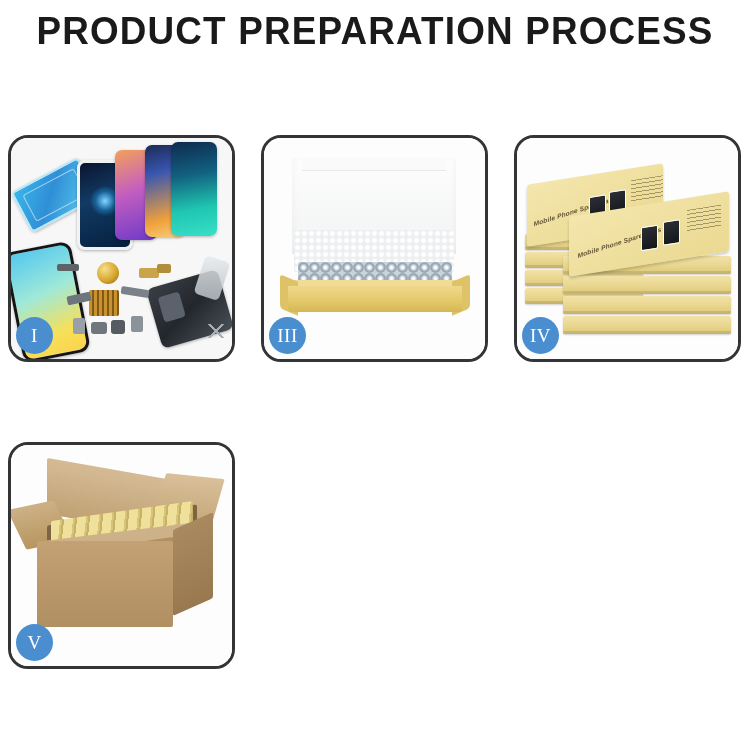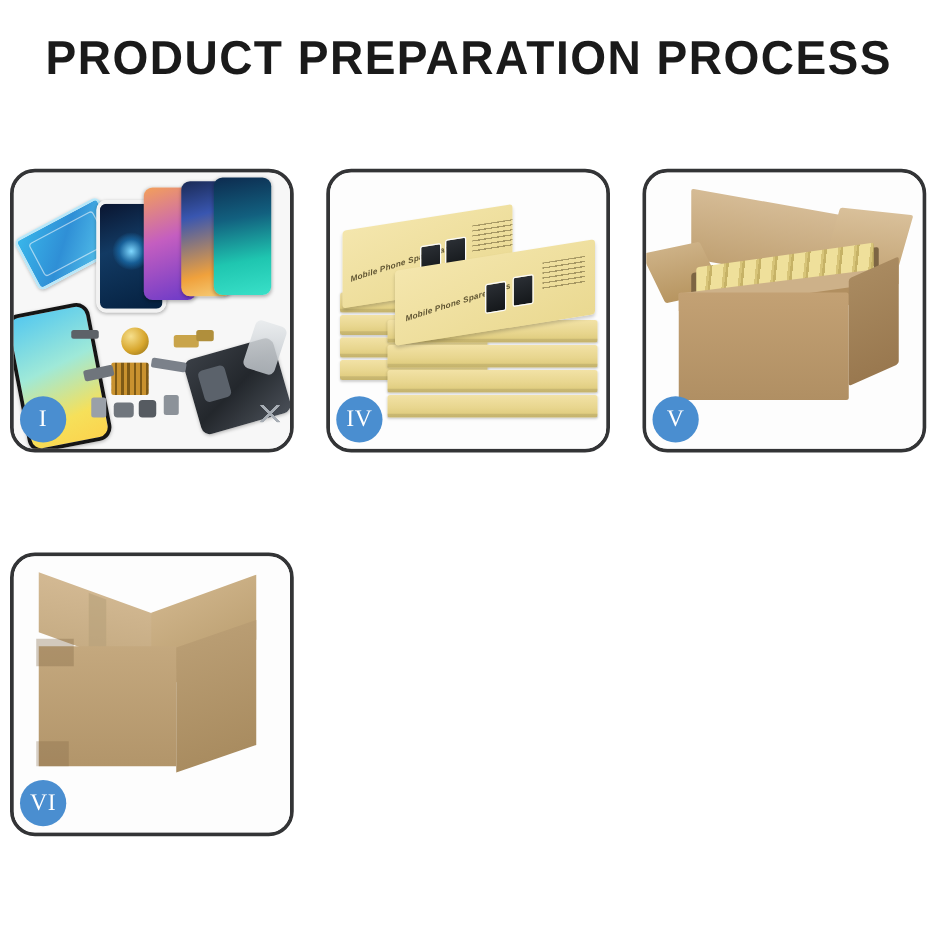--- a/index.html
+++ b/index.html
@@ -11,21 +11,21 @@
     width: 750px;
     height: 750px;
     font-family: "Liberation Sans", sans-serif;
     overflow: hidden;
     position: relative;
   }
 
   
   .header {
     width: 750px;
-    padding-top: 28px;
+    padding-top: 12px;
     text-align: center;
   }
   .page-title {
     font-family: "Liberation Sans", sans-serif;
     font-size: 38px;
     font-weight: bold;
     letter-spacing: 1.2px;
     color: #1a1a1a;
     line-height: 1.05;
     margin: 0;
@@ -403,20 +403,34 @@
         <div class="part part-sm5"></div>
         <div class="part part-sm6"></div>
         <div class="part part-tool"></div>
         <div class="part part-screws"></div>
       </div>
     </div>
     <div class="badge">I</div>
   </div>
 
 
+  <div class="panel">
+    <div class="panel-inner">
+      <div class="photo">
+        <div class="m-lid"></div>
+        <div class="m-foam"></div>
+        <div class="m-bubbles"></div>
+        <div class="m-tray-top"></div>
+        <div class="m-tray-left"></div>
+        <div class="m-tray-right"></div>
+        <div class="m-tray-front"></div>
+      </div>
+    </div>
+    <div class="badge">III</div>
+  </div>
 
   <div class="panel">
     <div class="panel-inner">
       <div class="photo">
         <div class="stack">
 
           <div class="sbox" style="left:0px;  top:74px;  width:118px; height:16px;">
               <div class="sbox-edge"></div>
             </div>
           <div class="sbox" style="left:0px;  top:92px;  width:118px; height:16px;">
@@ -472,28 +486,14 @@
         <div class="c-content"></div>
         <div class="c-top-rim"></div>
         <div class="c-flap-front"></div>
         <div class="c-body"></div>
         <div class="c-body-side"></div>
       </div>
     </div>
     <div class="badge">V</div>
   </div>
 
-  <div class="panel">
-    <div class="panel-inner">
-      <div class="photo">
-        <div class="s-top"></div>
-        <div class="s-top2"></div>
-        <div class="s-tape"></div>
-        <div class="s-front"></div>
-        <div class="s-side"></div>
-        <div class="s-seam"></div>
-        <div class="s-seam2"></div>
-      </div>
-    </div>
-    <div class="badge">VI</div>
-  </div>
 
 </div>
 
 </body></html>

